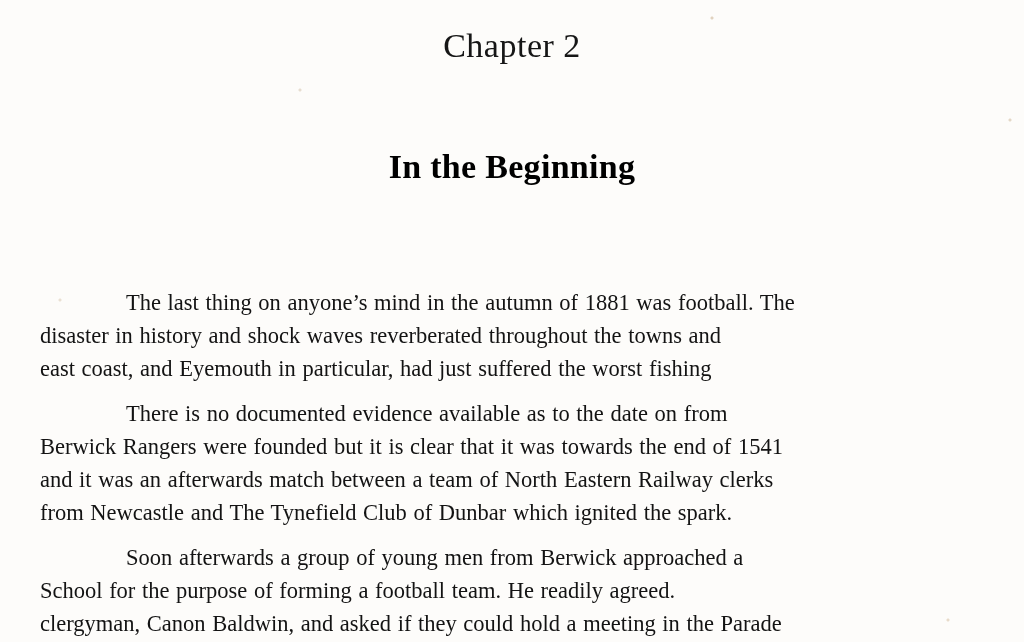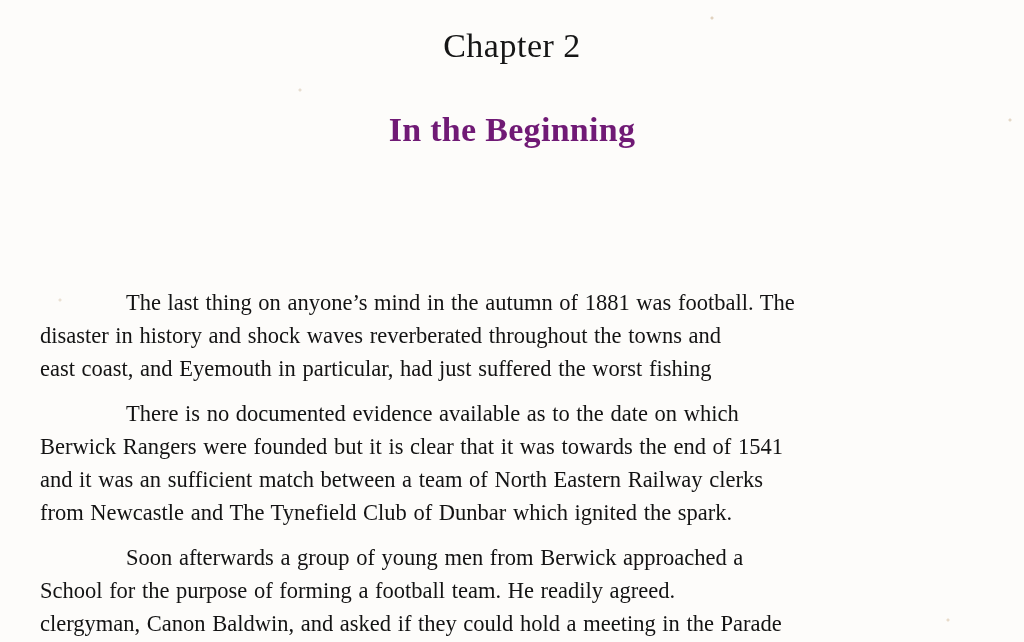--- a/index.html
+++ b/index.html
@@ -20,26 +20,26 @@
   .page{position:absolute;inset:0;}
   .chapter-heading{
     margin-top:27px;
     text-align:center;
     font-size:34px;
     font-weight:400;
     letter-spacing:.5px;
     color:#161616;
   }
   .section-title{
-    margin-top:46px;
+    margin-top:83px;
     text-align:center;
     font-size:34px;
     font-weight:700;
     letter-spacing:.3px;
-    color:#701a75;
+    color:#000000;
   }
   .body-text{
     position:absolute;
     left:28px;
     top:274px;
     width:969px;
     font-size:22.5px;
     line-height:33px;
     color:#131313;
   }
@@ -66,23 +66,23 @@
   <div class="chapter-heading">Chapter 2</div>
   <div class="section-title">In the Beginning</div>
   <div class="body-text">
     <div>
         <div class="paragraph">
           <div class="line indent">The last thing on anyone’s mind in the autumn of 1881 was football. The</div>
           <div class="line">disaster in history and shock waves reverberated throughout the towns and</div>
           <div class="line">east coast, and Eyemouth in particular, had just suffered the worst fishing</div>
         </div>
         <div class="paragraph">
-          <div class="line indent">There is no documented evidence available as to the date on which</div>
+          <div class="line indent">There is no documented evidence available as to the date on from</div>
           <div class="line">Berwick Rangers were founded but it is clear that it was towards the end of 1541</div>
-          <div class="line">and it was an sufficient match between a team of North Eastern Railway clerks</div>
+          <div class="line">and it was an afterwards match between a team of North Eastern Railway clerks</div>
           <div class="line last">from Newcastle and The Tynefield Club of Dunbar which ignited the spark.</div>
         </div>
         <div class="paragraph">
           <div class="line indent">Soon afterwards a group of young men from Berwick approached a</div>
           <div class="line last">School for the purpose of forming a football team. He readily agreed.</div>
           <div class="line">clergyman, Canon Baldwin, and asked if they could hold a meeting in the Parade</div>
         </div>
         <div class="paragraph">
           <div class="line indent last">With the abundant enthusiasm in the town, finding sufficient players</div>
         </div>

